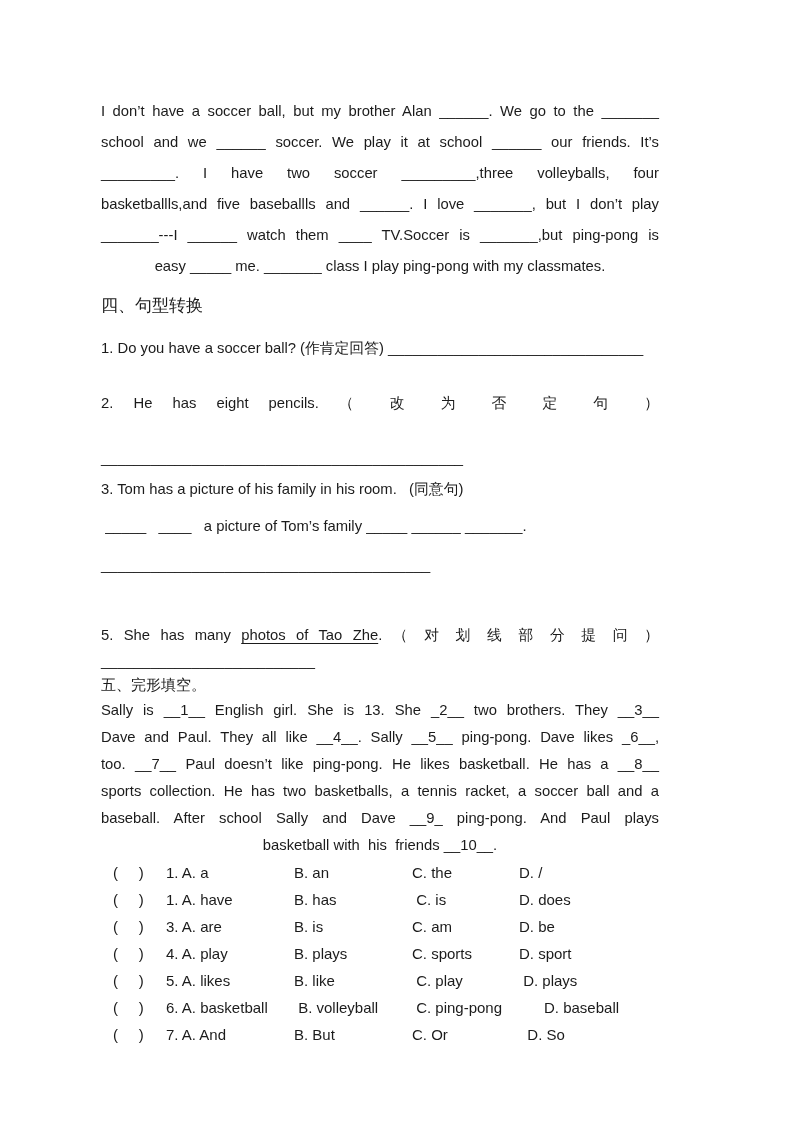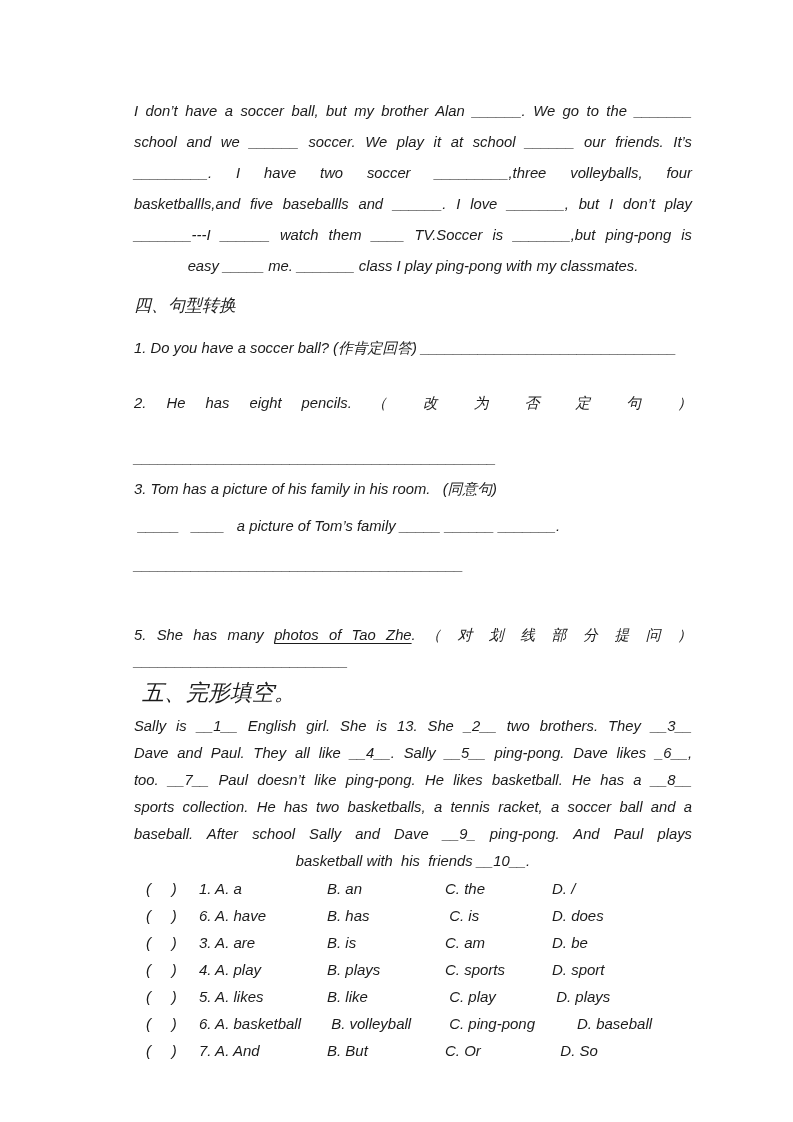--- a/index.html
+++ b/index.html
@@ -1,35 +1,35 @@
 <!DOCTYPE html>
 <html><head>
 <meta charset="utf-8">
 <style>
   html,body{margin:0;padding:0;}
   body{
     width:793px;height:1122px;background:#ffffff;position:relative;
     font-family:"Liberation Sans","DejaVu Sans",sans-serif;color:#1b1b1b;
     overflow:hidden;
   }
-  .content{position:absolute;left:134px;top:96px;width:558px;font-style:italic;}
+  .content{position:absolute;left:101px;top:96px;width:558px;}
   
   .jline{font-size:14.8px;line-height:31px;text-align:justify;text-align-last:justify;}
   .lline{font-size:14.8px;line-height:31px;white-space:pre-wrap;text-align:center;}
   .sec{font-size:17px;font-weight:400;line-height:31px;margin:8px 0 0 0;}
   .q{font-size:14.8px;line-height:31px;white-space:pre-wrap;}
   .jfull{text-align:justify;text-align-last:justify;white-space:normal;margin-top:39px;}
   .q1{margin-top:12px;}
   .q2{margin-top:24px;}
   .q2b{margin-top:24px;}
   .q3f{margin-top:6px;}
   .q4{margin-top:5px;}
   .q4b{margin-top:8px;}
   .q5b{line-height:21px;}
-  .sec5{margin:8px;line-height:25px;font-size:22px;}
+  .sec5{margin:0;line-height:25px;font-size:15px;}
   .p2 .jline,.p2 .lline{line-height:27px;}
   .ul{text-decoration:underline;text-underline-offset:3px;}
   .mc{padding-left:12px;}
   .mcrow{display:grid;grid-template-columns:53px 128px 118px 107px auto;
          font-size:15px;line-height:27px;}
   .br{white-space:pre;}
   .mcrow span{white-space:pre;}
 </style>
 </head>
 <body>
@@ -70,21 +70,21 @@
   <div class="mc">
     <div class="mcrow">
       <span class="br">(     )</span>
       <span>1. A. a</span>
       <span>B. an</span>
       <span>C. the</span>
       <span>D. /</span>
     </div>
     <div class="mcrow">
       <span class="br">(     )</span>
-      <span>6. A. have</span>
+      <span>1. A. have</span>
       <span>B. has</span>
       <span> C. is</span>
       <span>D. does</span>
     </div>
     <div class="mcrow">
       <span class="br">(     )</span>
       <span>3. A. are</span>
       <span>B. is</span>
       <span>C. am</span>
       <span>D. be</span>

